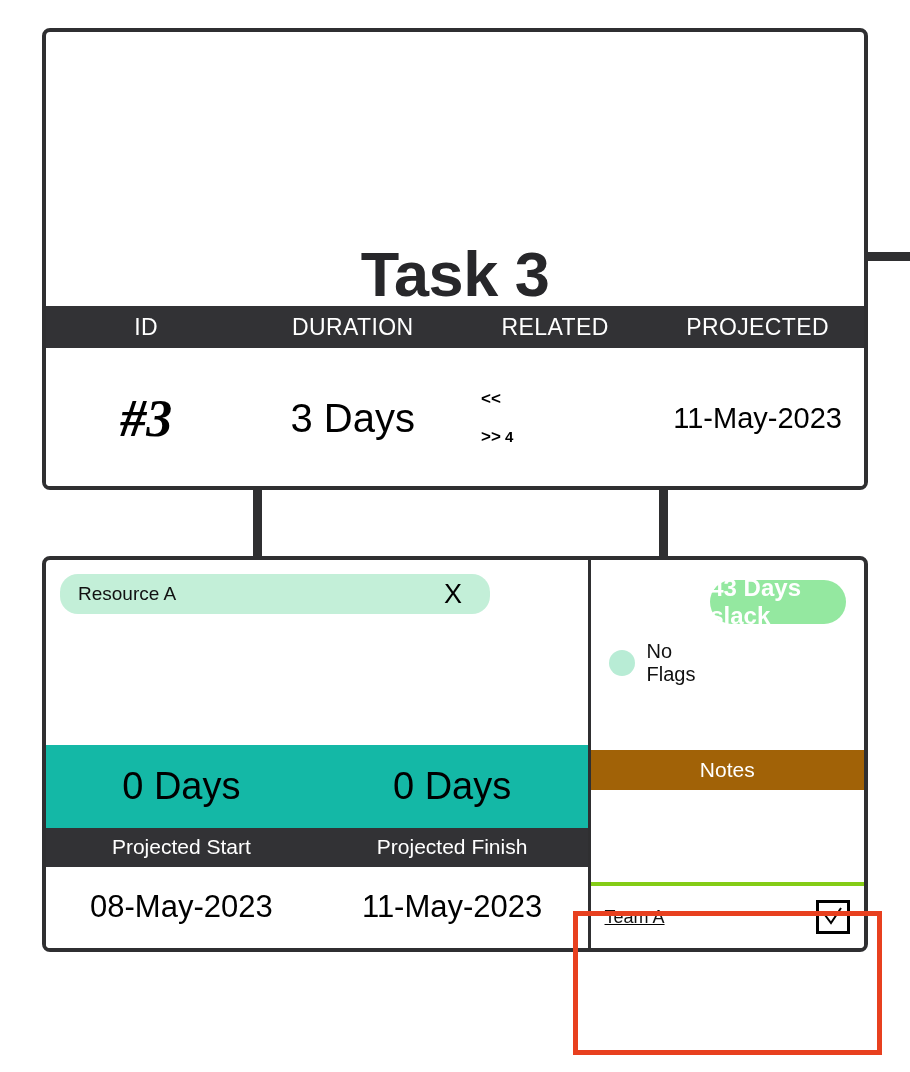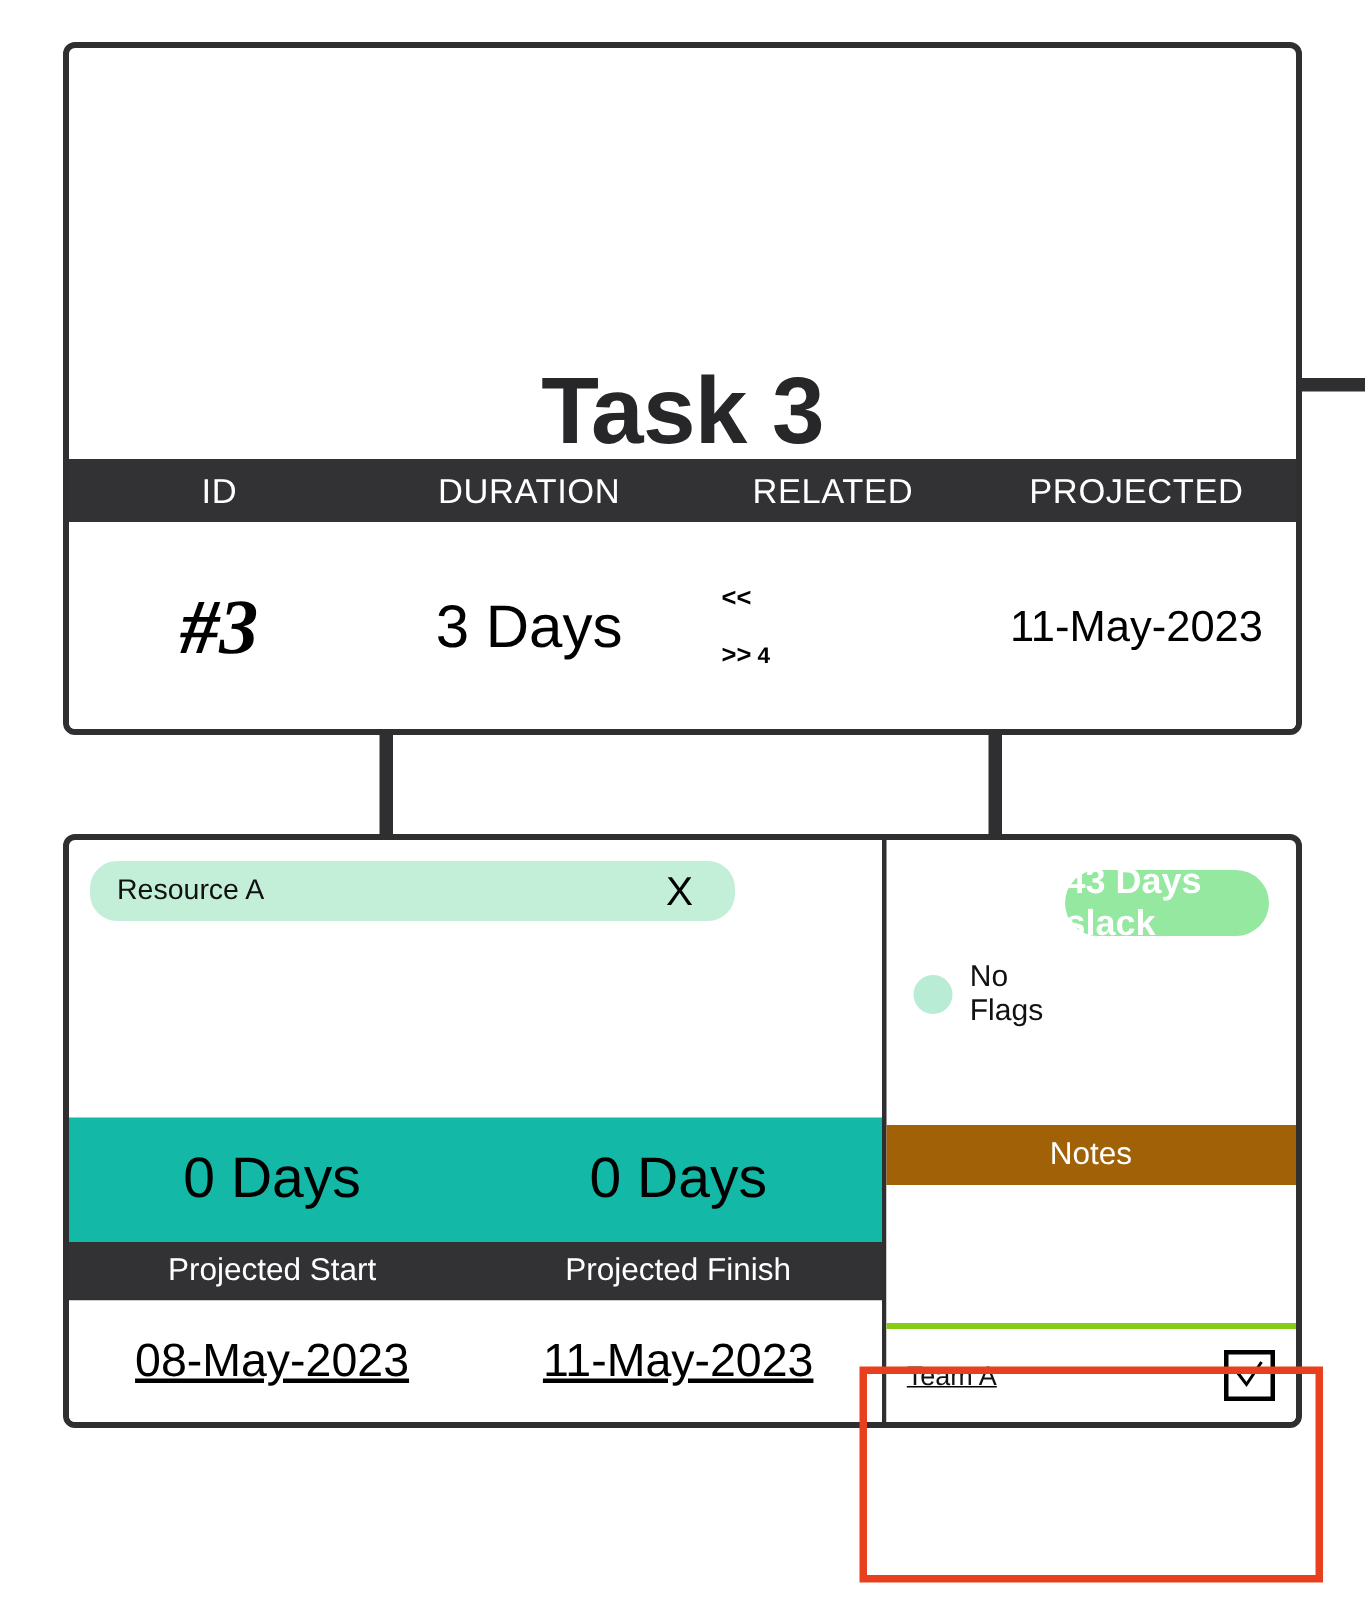--- a/index.html
+++ b/index.html
@@ -230,21 +230,20 @@
     height: 84px;
     align-items: center;
     background: #ffffff;
   }
   .date-val-cell {
     width: 50%;
     text-align: center;
     font-size: 31px;
     color: #000000;
     white-space: nowrap;
-    text-decoration: underline;
   }
 
   
   .notes-hdr {
     background: #a16207;
     height: 40px;
     display: flex;
     align-items: center;
     justify-content: center;
     color: #ffffff;

